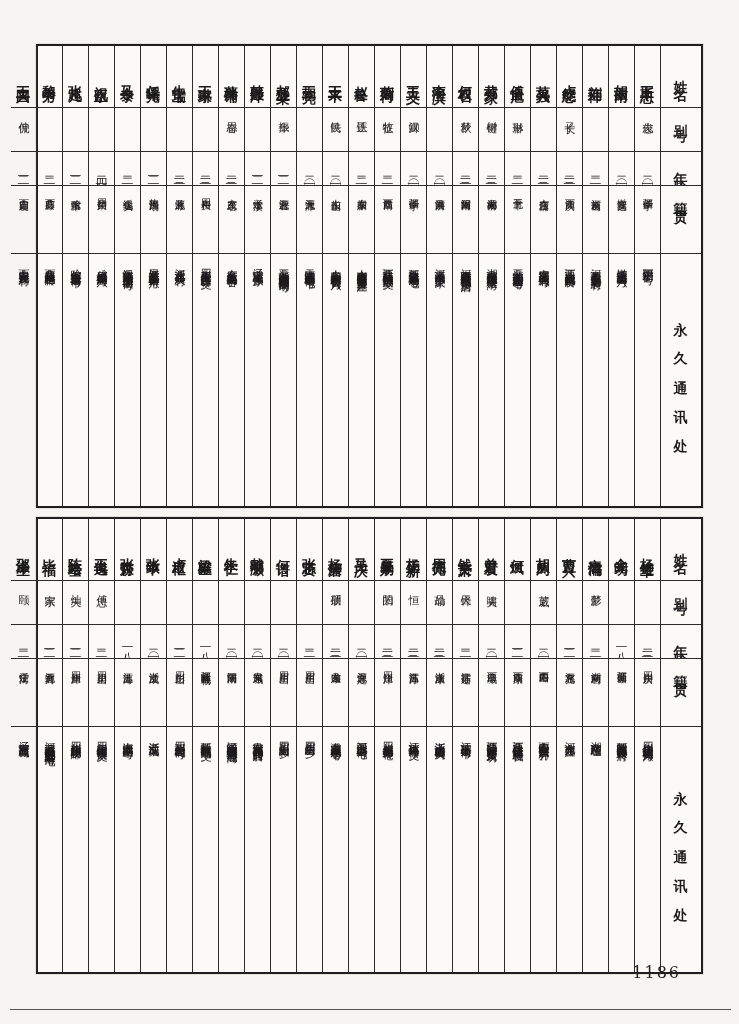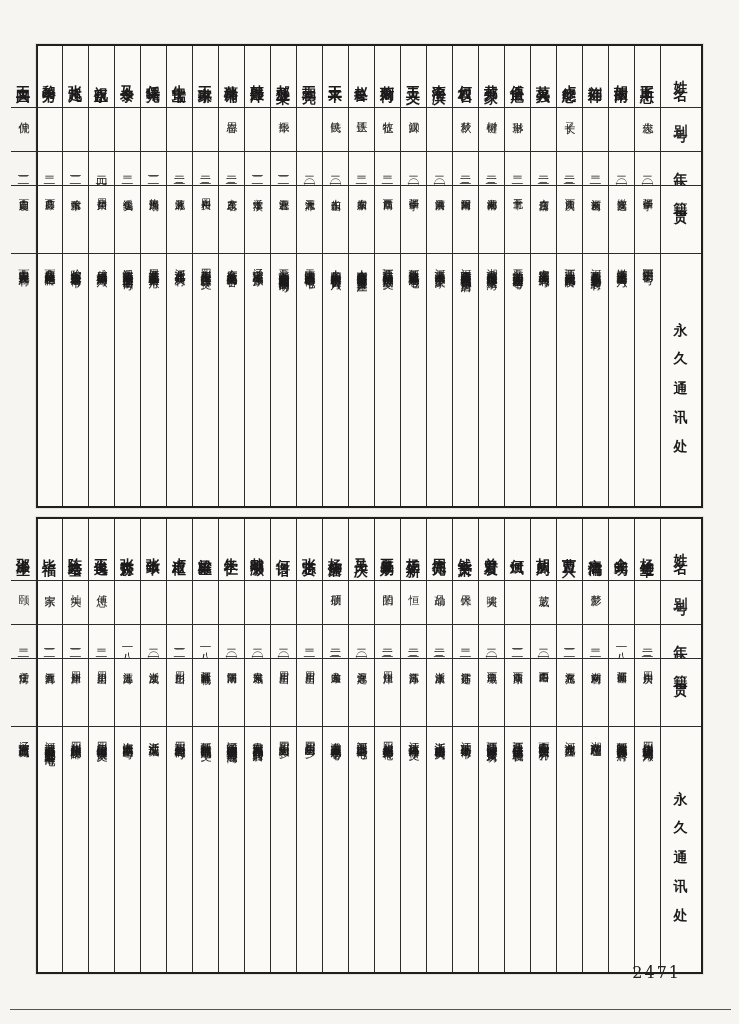--- a/index.html
+++ b/index.html
@@ -948,14 +948,14 @@
         <div class="cell r-native">
           <span>辽宁庄河</span>
         </div>
         <div class="cell r-addr">
           <span>辽宁庄河石城岛西口</span>
         </div>
       </div>
     </div>
 </div>
 
-<div class="pagenum">2471</div>
+<div class="pagenum">1186</div>
 <div class="bottom-rule"></div>
 
 </body></html>

